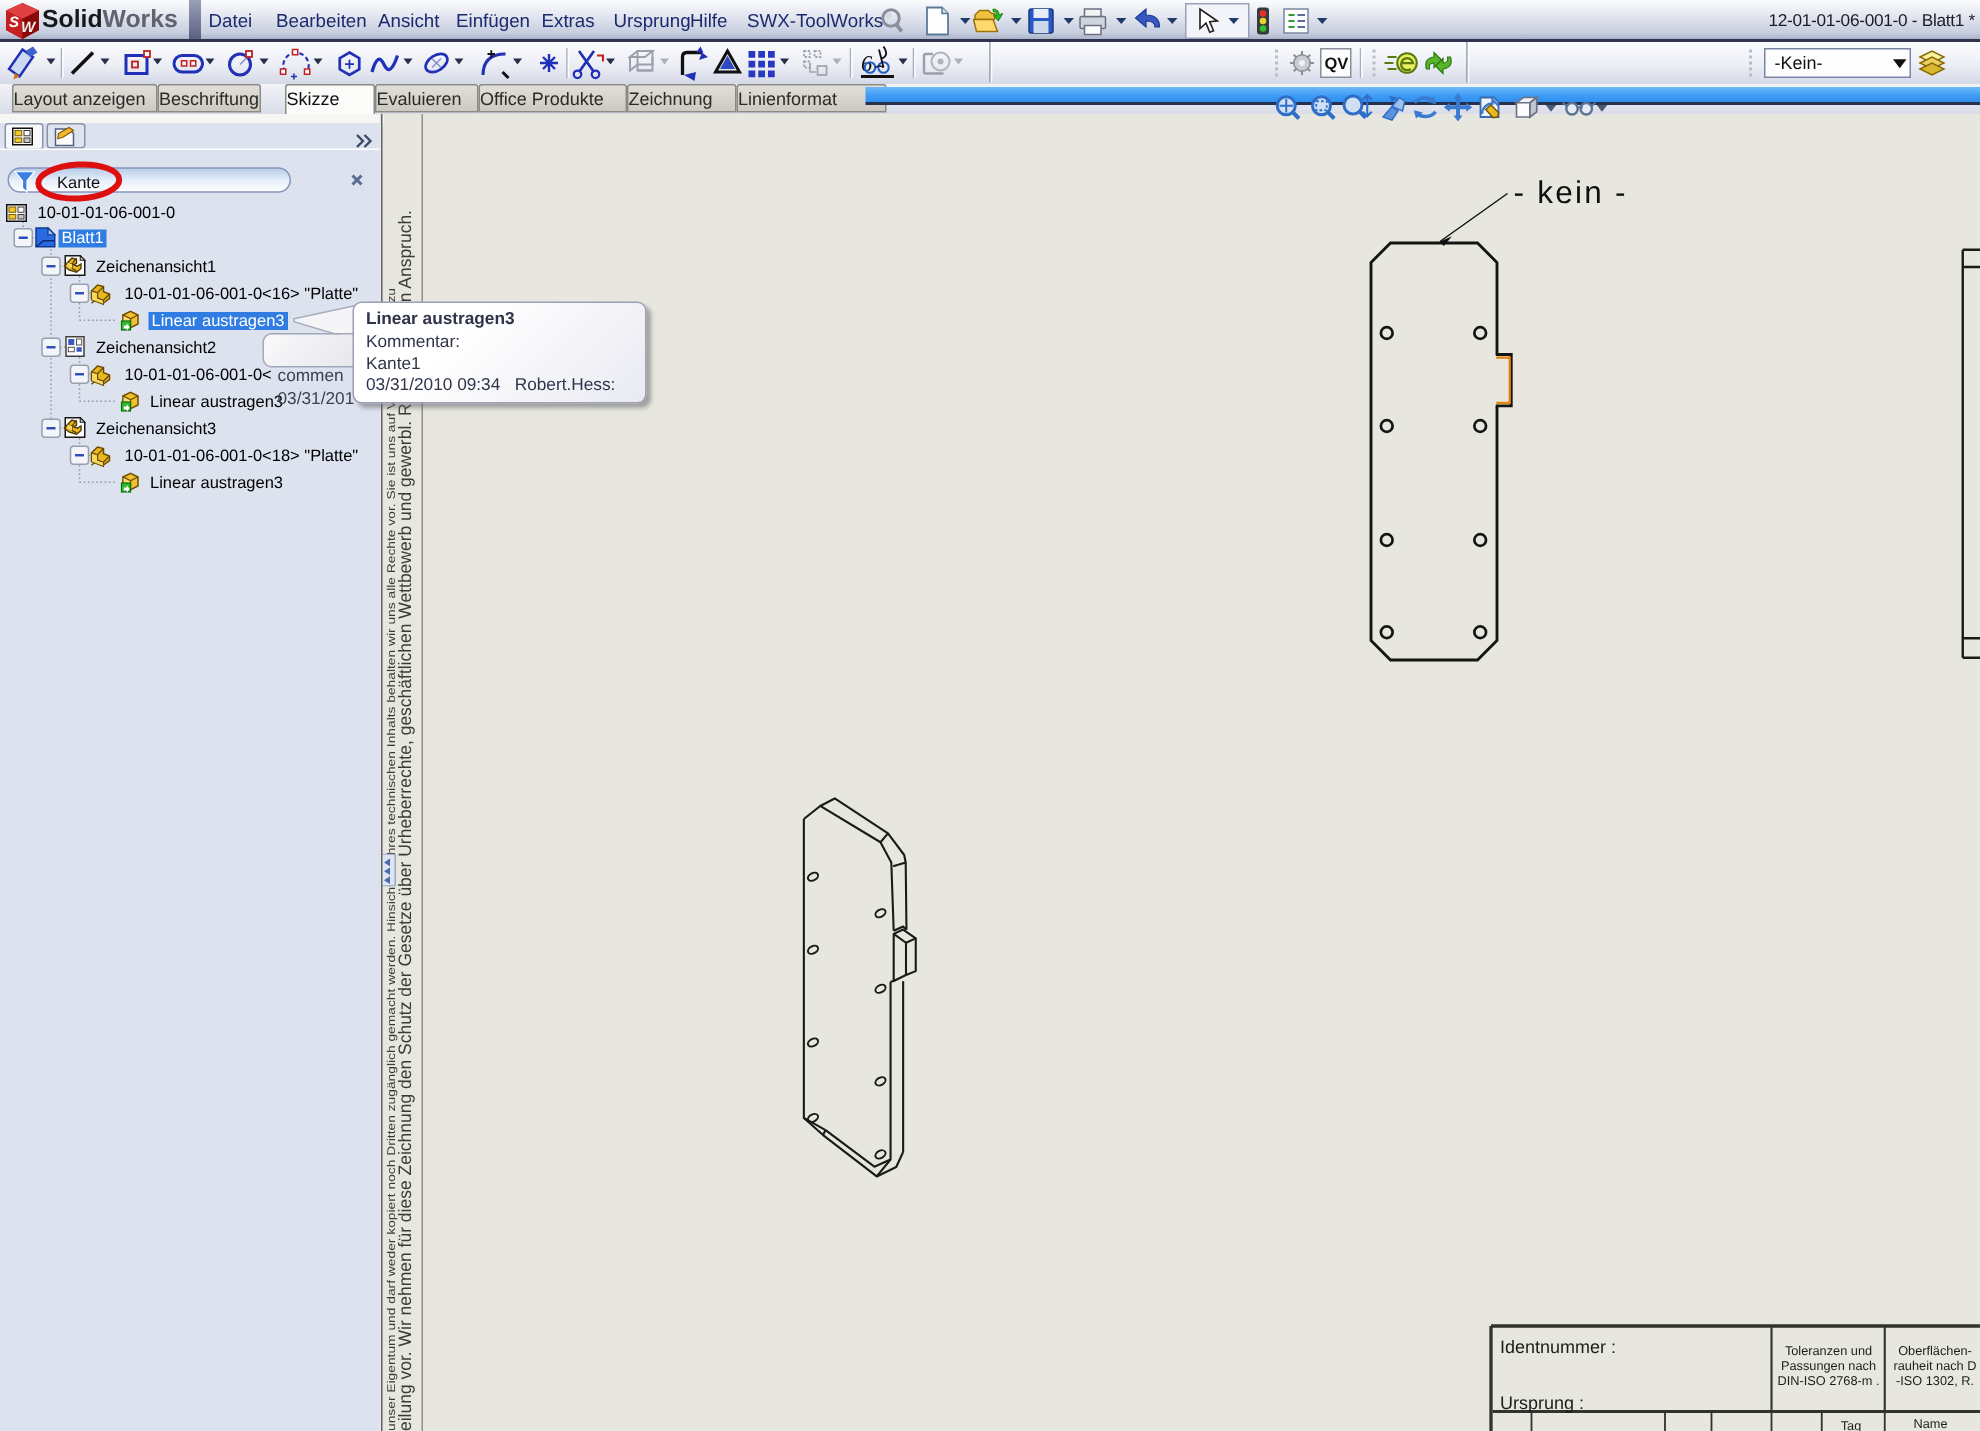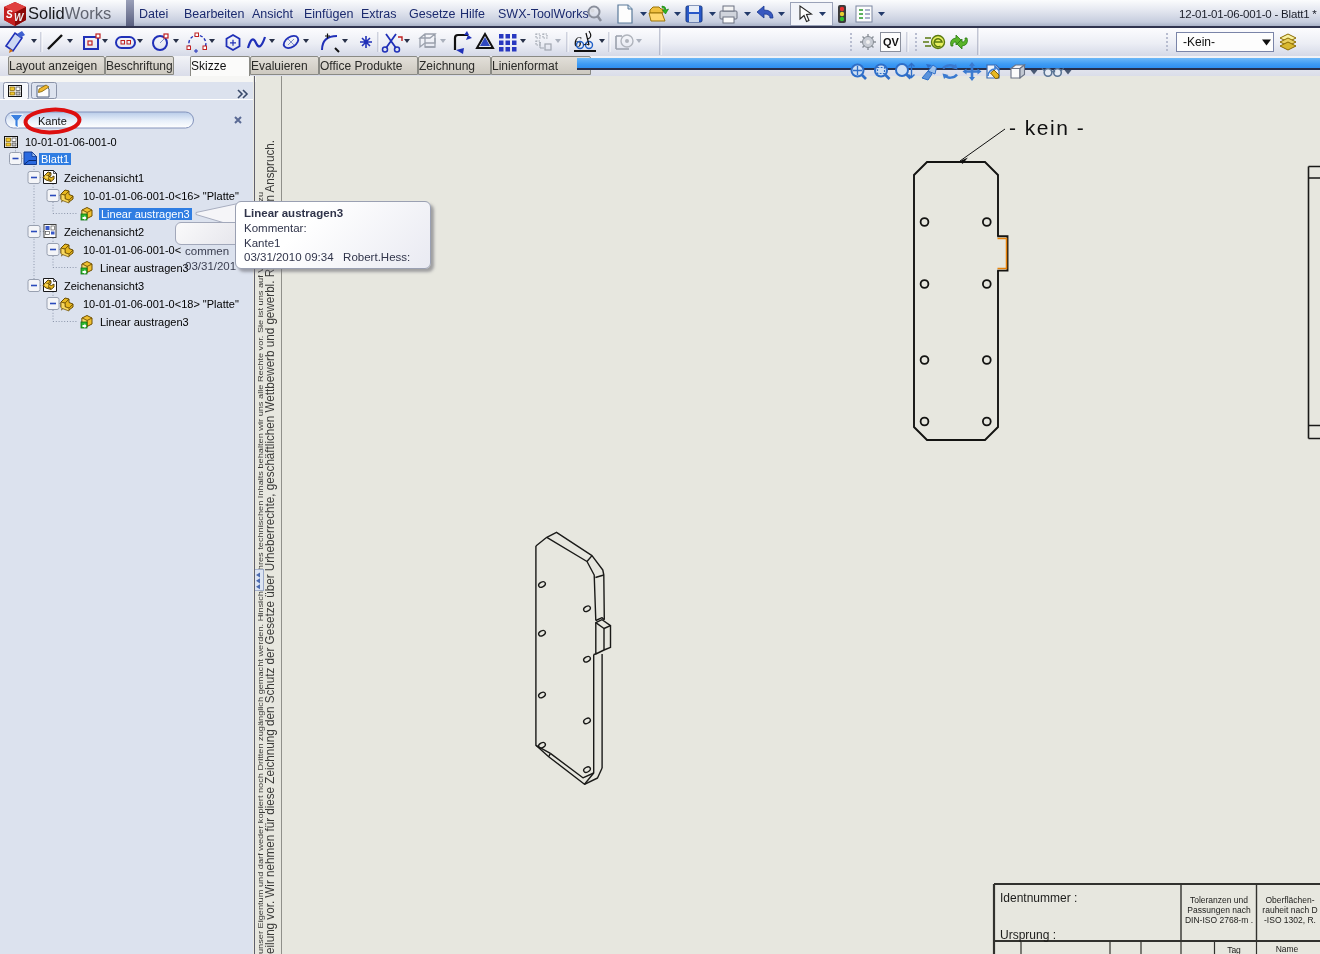--- a/index.html
+++ b/index.html
@@ -190,28 +190,28 @@
 
 <div id="titlebar" class="abs">
   <svg class="abs" style="left:2px;top:1px" width="26" height="26" viewBox="0 0 26 26">
     <path d="M13,1 L24,6 V19 L13,25 L2,19 V6 Z" fill="#b01010"></path>
     <path d="M13,1 L24,6 L13,11.5 L2,6 Z" fill="#e04040"></path>
     <path d="M2,6 L13,11.5 V25 L2,19 Z" fill="#c42020"></path>
     <path d="M13,11.5 L24,6 V19 L13,25 Z" fill="#8c0808"></path>
     <text x="4" y="17" font-size="10" font-weight="bold" fill="#fff" font-style="italic">S</text>
     <text x="12" y="20" font-size="10" font-weight="bold" fill="#eee" font-style="italic">W</text>
   </svg>
-  <div class="abs" style="left:28px;top:4px;font-size:16.5px;font-weight:normal;color:#17181d">Solid<span style="color:#606470">Works</span></div>
+  <div class="abs" style="left:28px;top:4px;font-size:16.5px;font-weight:bold;color:#17181d">Solid<span style="color:#606470">Works</span></div>
   <div class="abs" style="left:126px;top:0;width:8px;height:26px;background:linear-gradient(#9aa0b8,#5a6080)"></div>
   <span class="menu" style="left:139px">Datei</span>
   <span class="menu" style="left:184px">Bearbeiten</span>
   <span class="menu" style="left:252px">Ansicht</span>
   <span class="menu" style="left:304px">Einfügen</span>
   <span class="menu" style="left:361px">Extras</span>
-  <span class="menu" style="left:409px">Gesetze</span>
+  <span class="menu" style="left:409px">Ursprung</span>
   <span class="menu" style="left:460px">Hilfe</span>
   <span class="menu" style="left:498px">SWX-ToolWorks</span>
   <svg class="ico" style="left:585px;top:4px" width="20" height="20" viewBox="0 0 20 20">
     <circle cx="9" cy="8" r="5.5" fill="none" stroke="#8a8f9c" stroke-width="2"></circle>
     <circle cx="7.5" cy="6.5" r="2" fill="#d8dae0"></circle>
     <line x1="12.5" y1="12" x2="16" y2="17" stroke="#8a8f9c" stroke-width="2.5"></line>
   </svg>
   <div class="abs" style="left:1179px;top:8px;font-size:11.5px;color:#1a1d28;white-space:nowrap;letter-spacing:-0.2px">12-01-01-06-001-0 - Blatt1 *</div>
   <svg class="abs" style="left:610px;top:2px" width="280" height="25" viewBox="0 0 280 25">
 

